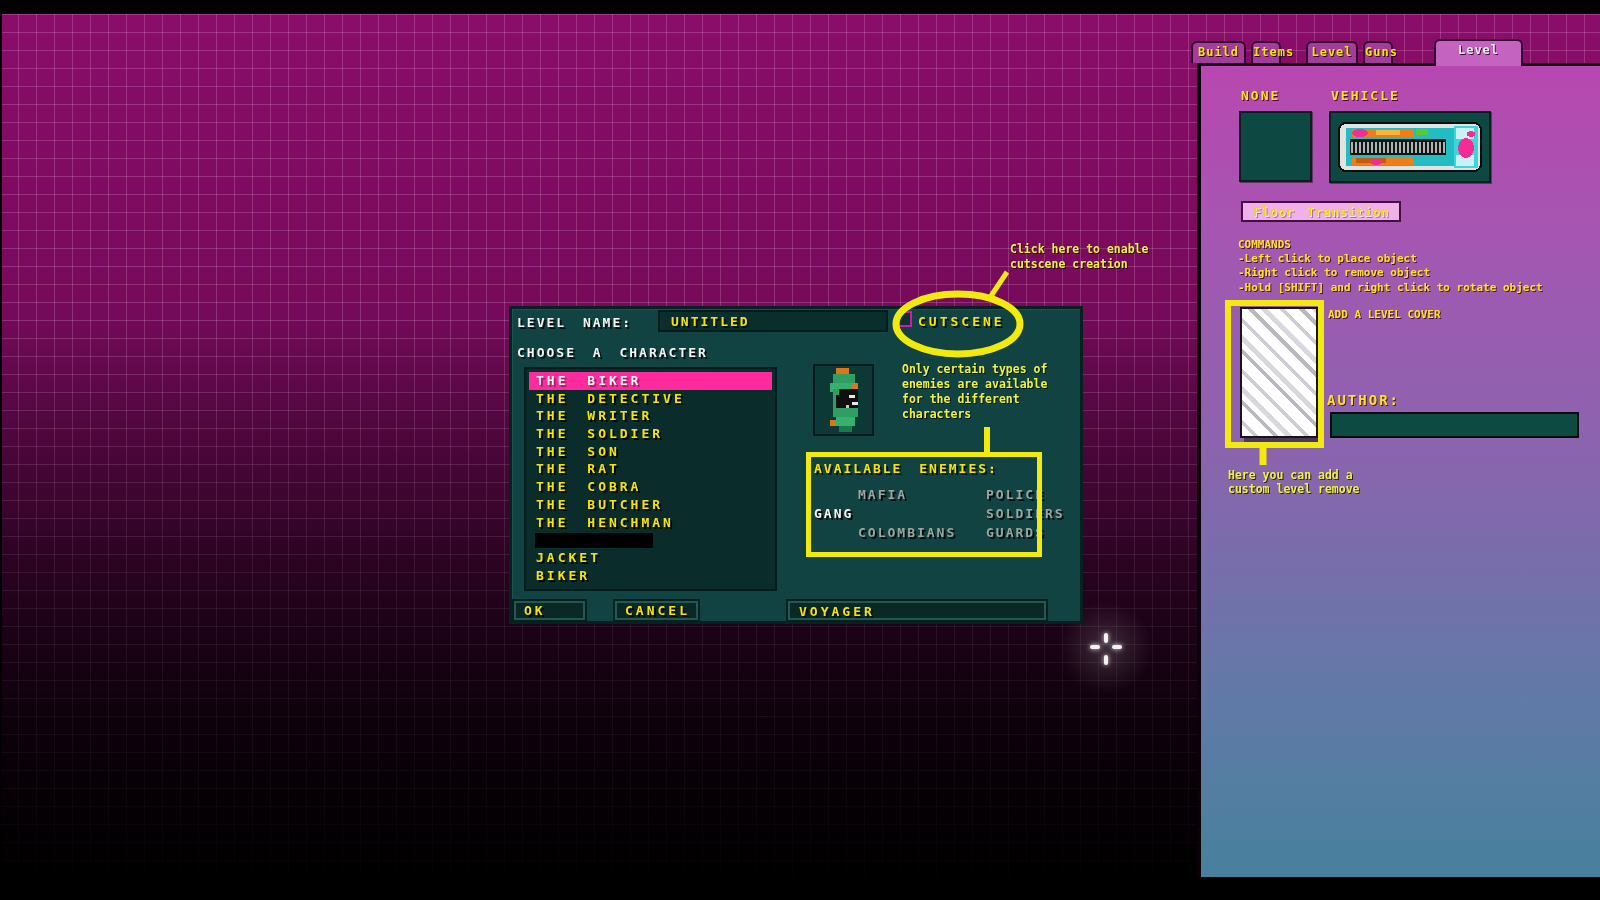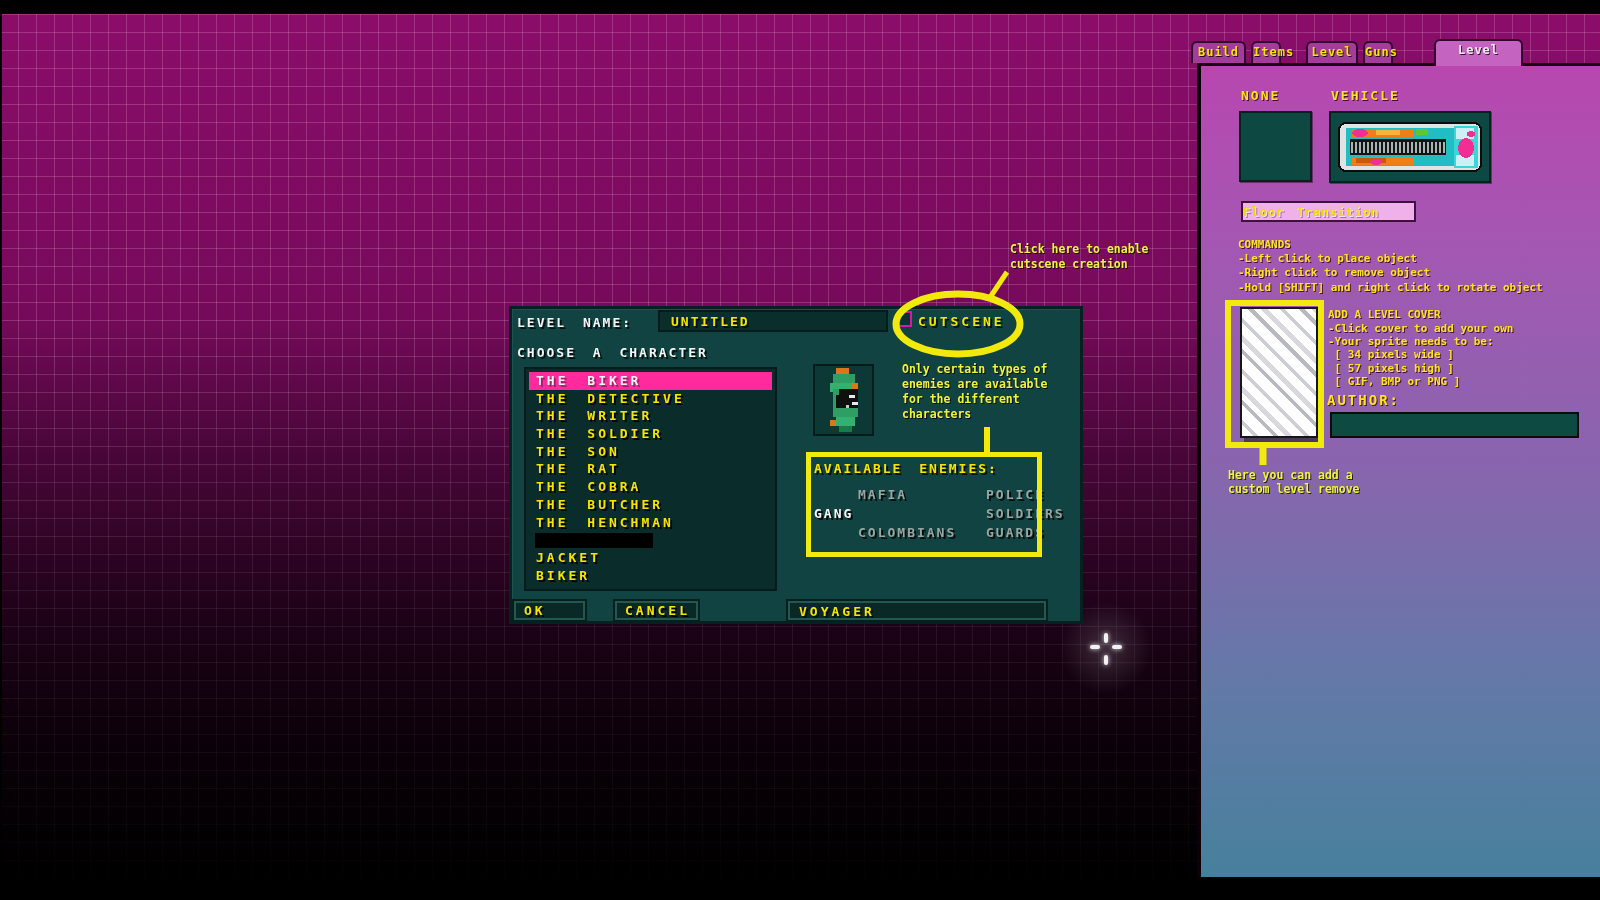--- a/index.html
+++ b/index.html
@@ -87,25 +87,25 @@
     background:linear-gradient(to bottom, #b847b0 0%, #a457b2 22%, #8a64ae 48%, #617aa7 78%, #47809c 100%);
     border-left:4px solid #0c010a; border-top:3px solid #140310; z-index:30; }
   .sp { position:absolute; font-weight:bold; white-space:pre; }
 
   .none-box { position:absolute; left:38px; top:45px; width:73px; height:71px;
     background:#0d4843; border:2px solid #071f1d; box-shadow:1px 1px 0 rgba(0,0,0,0.4); }
   .veh-box { position:absolute; left:128px; top:45px; width:162px; height:72px;
     background:#0d4843; border:2px solid #071f1d; box-shadow:1px 1px 0 rgba(0,0,0,0.4);
     display:flex; align-items:center; justify-content:center; }
 
-  .floor-btn { position:absolute; left:40px; top:135px; width:175px; height:21px;
+  .floor-btn { position:absolute; left:40px; top:135px; width:160px; height:21px;
     background:#f0b0ea; border:2px solid #3f1040; font-family:"DejaVu Sans Mono", monospace;
     font-size:12px; font-weight:bold; letter-spacing:1px; word-spacing:4px; color:#f0d800;
     text-shadow:1px 1px 0 #fde2f8, 2px 2px 0 rgba(90,20,80,0.45); line-height:16px;
-    text-align:left; cursor:pointer; }
+    text-align:center; cursor:pointer; }
 
   .cmd-title { left:37px; top:172px; font-size:11px; }
   .cmd-lines { left:37px; top:186px; font-size:11px; line-height:14.3px; }
   .cover-img { position:absolute; left:39px; top:241px; width:78px; height:131px;
     border:2px solid #161616; box-shadow:4px 4px 0 rgba(0,0,0,0.45);
     background:repeating-linear-gradient(45deg, #ffffff 0 8px, #cdcdd4 8px 12px,
       #ffffff 12px 22px, #b9b9c2 22px 26px, #ffffff 26px 31px, #d8d8de 31px 36px); }
   .addcover-title { left:127px; top:242px; font-size:11px; }
   .addcover-lines { left:127px; top:256px; font-size:11px; line-height:13.2px; }
   .author-label { left:126px; top:326px; font-size:14px; letter-spacing:2px; }
@@ -245,25 +245,20 @@
     <button class="floor-btn">Floor Transition</button>
 
     <span class="sp px-panel cmd-title">COMMANDS</span>
     <span class="sp px-panel cmd-lines">-Left click to place object
 -Right click to remove object
 -Hold [SHIFT] and right click to rotate object</span>
 
     <div class="cover-img"></div>
 
     <span class="sp px-panel addcover-title">ADD A LEVEL COVER</span>
-    <span class="sp px-panel addcover-lines">-Click cover to add your own
--Your sprite needs to be:
- [ 34 pixels wide ]
- [ 57 pixels high ]
- [ GIF, BMP or PNG ]</span>
 
     <span class="sp px-panel author-label">AUTHOR:</span>
     <div class="author-input"></div>
   </div>
 
   <svg class="anno-svg">
     <ellipse cx="958" cy="324" rx="62" ry="30" fill="none" stroke="#f2ea0c" stroke-width="7"></ellipse>
     <line x1="1007" y1="272" x2="989" y2="299" stroke="#f2ea0c" stroke-width="5"></line>
     <line x1="987" y1="427" x2="987" y2="452" stroke="#f2ea0c" stroke-width="6"></line>
     <line x1="1263" y1="447" x2="1263" y2="465" stroke="#f2ea0c" stroke-width="7"></line>

